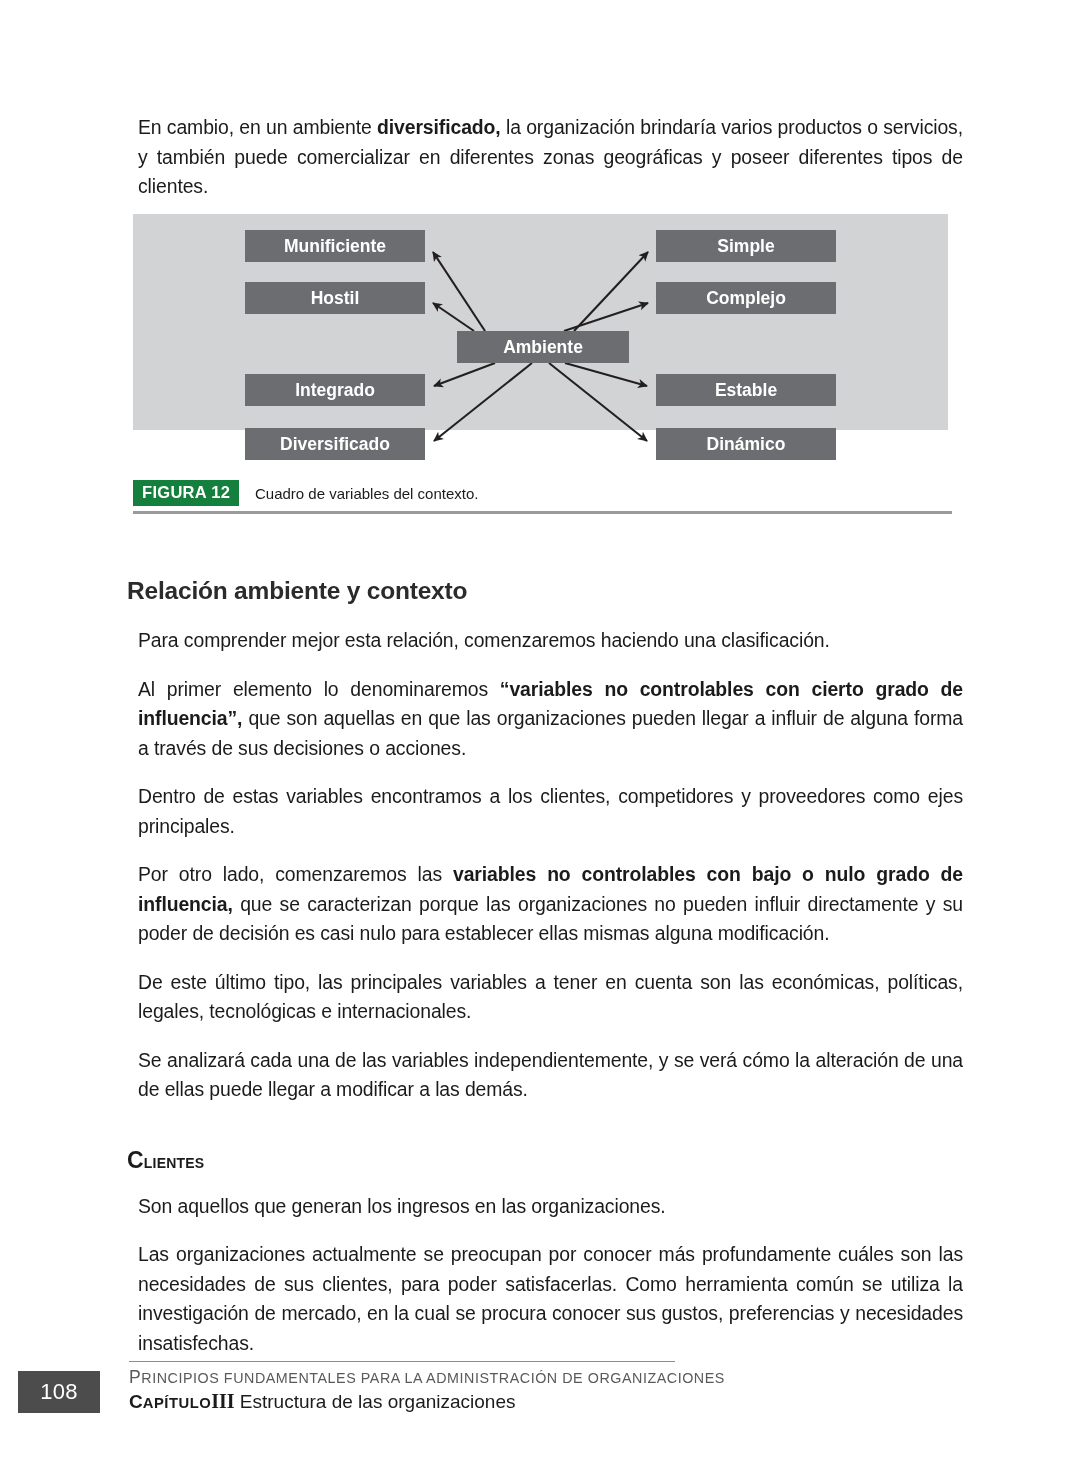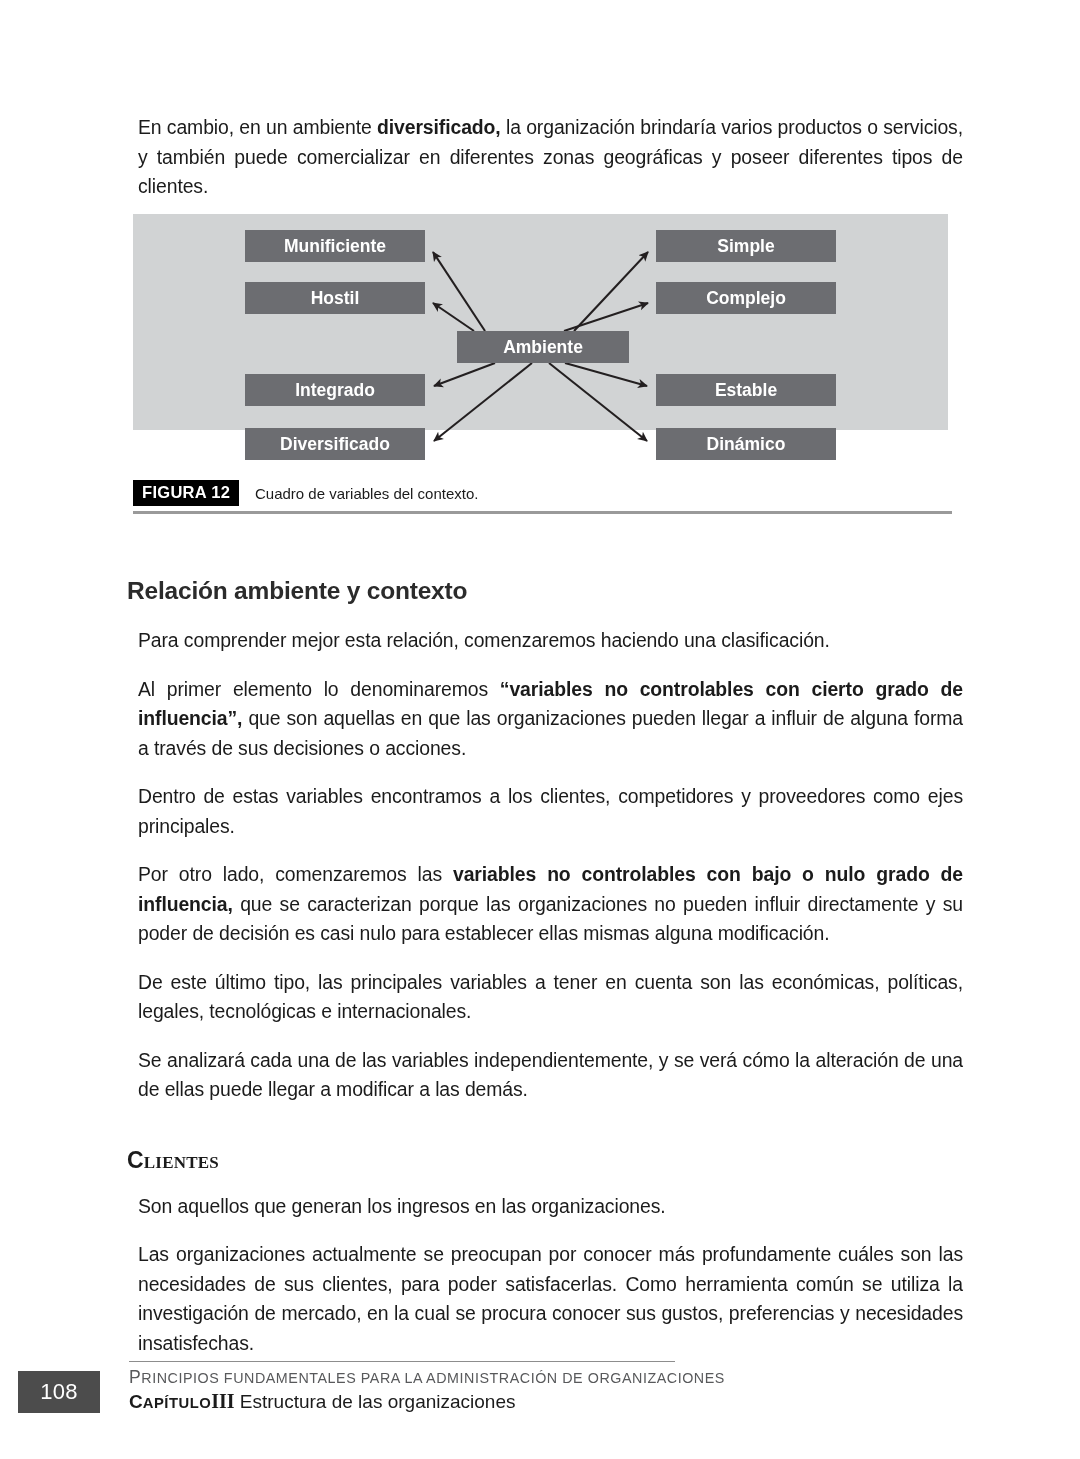--- a/index.html
+++ b/index.html
@@ -52,21 +52,21 @@
     letter-spacing: -0.2px;
   }
 
   h3.subhead {
     margin: 0 0 18px 0;
     font-weight: bold;
     color: #1b1b1b;
     letter-spacing: 0.2px;
   }
   h3.subhead .cap-first { font-size: 23px; }
-  h3.subhead .cap-rest  { font-size: 17px; font-family: Liberation Serif, serif; }
+  h3.subhead .cap-rest  { font-size: 14px; }
 
   
   .figure-wrap {
     position: absolute;
     left: 133px;
     top: 214px;
     width: 815px;
     height: 216px;
     background: #d1d3d4;
   }
@@ -89,21 +89,21 @@
     position: absolute;
     left: 133px;
     top: 480px;
     width: 815px;
     height: 34px;
   }
   .fig-tag {
     position: absolute;
     left: 0;
     top: 0;
-    background: #000000;
+    background: #15803d;
     color: #ffffff;
     font-size: 16.5px;
     font-weight: bold;
     letter-spacing: 0.3px;
     padding: 3px 9px 4px 9px;
   }
   .fig-caption-text {
     position: absolute;
     left: 122px;
     top: 5px;

